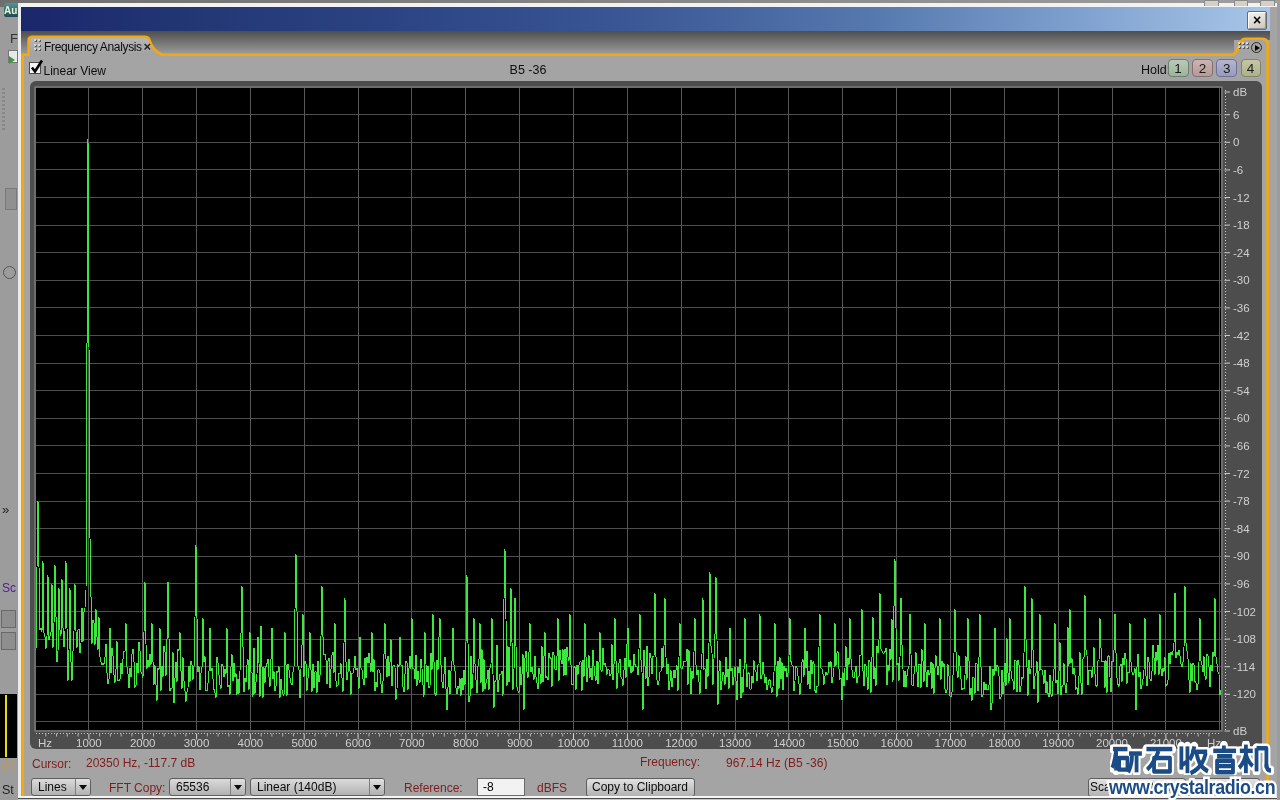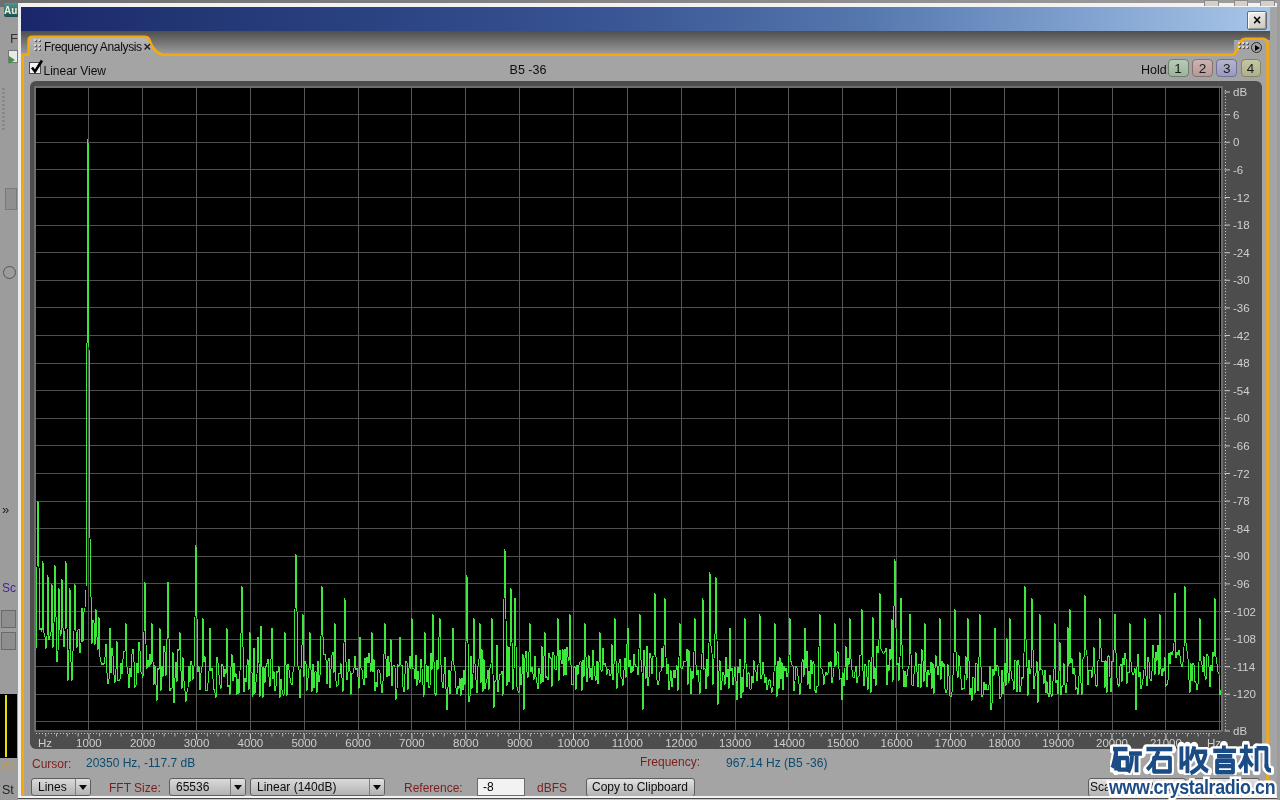--- a/index.html
+++ b/index.html
@@ -21,21 +21,21 @@
 #tabx { position:absolute; left:125.5px; top:36px; font-size:13px; font-weight:bold; color:#222; }
 #cb { position:absolute; left:11px; top:59px; width:12px; height:12px; background:#f4f4f4; border:1px solid #4a4a4a; }
 #cbsvg { position:absolute; left:12px; top:55px; }
 .tb { position:absolute; font-size:12.5px; color:#0e0e0e; }
 .hold { position:absolute; top:55.5px; width:21px; height:18px; border-radius:4px; font-size:13.5px; color:#1a1a1a; text-align:center; line-height:17px; }
 #menudots { position:absolute; left:1220px; top:38.5px; }
 #menucirc { position:absolute; left:1232.5px; top:39px; width:11px; height:11px; border:1.4px solid #2a2a2a; border-radius:50%; }
 #menucirc:before { content:""; position:absolute; left:3px; top:2px; border-top:3px solid transparent; border-bottom:3px solid transparent; border-left:5px solid #000; }
 #plotwrap { position:absolute; left:12px; top:78px; }
 .lbl { position:absolute; font-size:12px; color:#7f1d1d; }
-.val { position:absolute; font-size:12px; color:#0c4a6e; }
+.val { position:absolute; font-size:12px; color:#7f1d1d; }
 .combo { position:absolute; top:774.5px; height:18px; background:linear-gradient(#dadada,#b2b2b2); border:1px solid #5e5e5e; border-radius:3px; font-size:12px; color:#0c0c0c; }
 .combo .txt { position:absolute; left:6px; top:1.5px; white-space:nowrap; }
 .combo .arr { position:absolute; right:0; top:0; bottom:0; width:15px; border-left:1px solid #7e7e7e; background:linear-gradient(#e2e2e2,#b0b0b0); border-radius:0 2px 2px 0; }
 .combo .arr:before { content:""; position:absolute; left:3px; top:6px; border-left:4px solid transparent; border-right:4px solid transparent; border-top:5px solid #0a0a0a; }
 .pushbtn { position:absolute; top:774.5px; height:19px; background:linear-gradient(#e2e2e2,#b2b2b2); border:1px solid #5e5e5e; border-radius:3px; font-size:12px; color:#0c0c0c; text-align:center; white-space:nowrap; overflow:hidden; }
 #refinput { position:absolute; left:459px; top:774.5px; width:48px; height:18px; background:#f2f2f2; border:1px solid #6a6a6a; font-size:12px; color:#000; padding:1.5px 0 0 5px; }
 #bedge1 { position:absolute; left:0; top:793px; width:1259px; height:1.5px; background:#f4f4f4; }
 #bedge2 { position:absolute; left:0; top:794.5px; width:1259px; height:1.7px; background:#4a4a4a; }
 #bedge3 { position:absolute; left:0; top:796.2px; width:1259px; height:0.8px; background:#c8c8c8; }
 #wm { position:absolute; left:1092px; top:738px; }
@@ -203,21 +203,21 @@
 </g>
 </svg></div>
     <div class="lbl" style="left:14px;top:753.5px">Cursor:</div>
     <div class="val" style="left:68px;top:753px">20350 Hz, -117.7 dB</div>
     <div class="lbl" style="left:622px;top:752px">Frequency:</div>
     <div class="val" style="left:708px;top:753px">967.14 Hz (B5 -36)</div>
     <div class="combo" style="left:13px;width:59.5px">
         <span class="txt">Lines</span>
         <span class="arr"></span>
       </div>
-    <div class="lbl" style="left:91px;top:777.7px">FFT Size:</div>
+    <div class="lbl" style="left:91px;top:777.7px">FFT Copy:</div>
     <div class="combo" style="left:151px;width:77px">
         <span class="txt">65536</span>
         <span class="arr"></span>
       </div>
     <div class="combo" style="left:232px;width:135px">
         <span class="txt">Linear (140dB)</span>
         <span class="arr"></span>
       </div>
     <div class="lbl" style="left:386px;top:777.7px">Reference:</div>
     <div id="refinput">-8</div>

